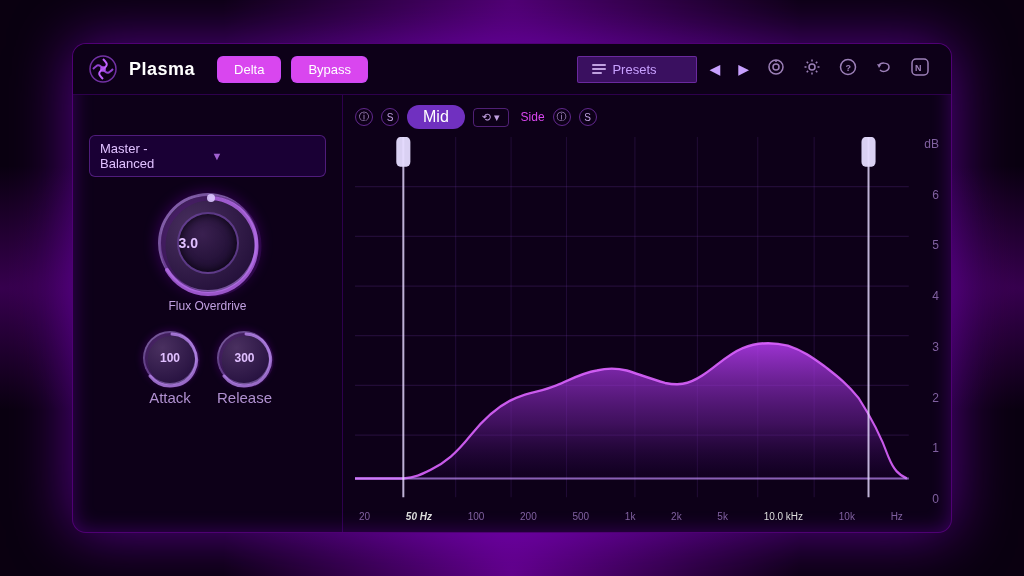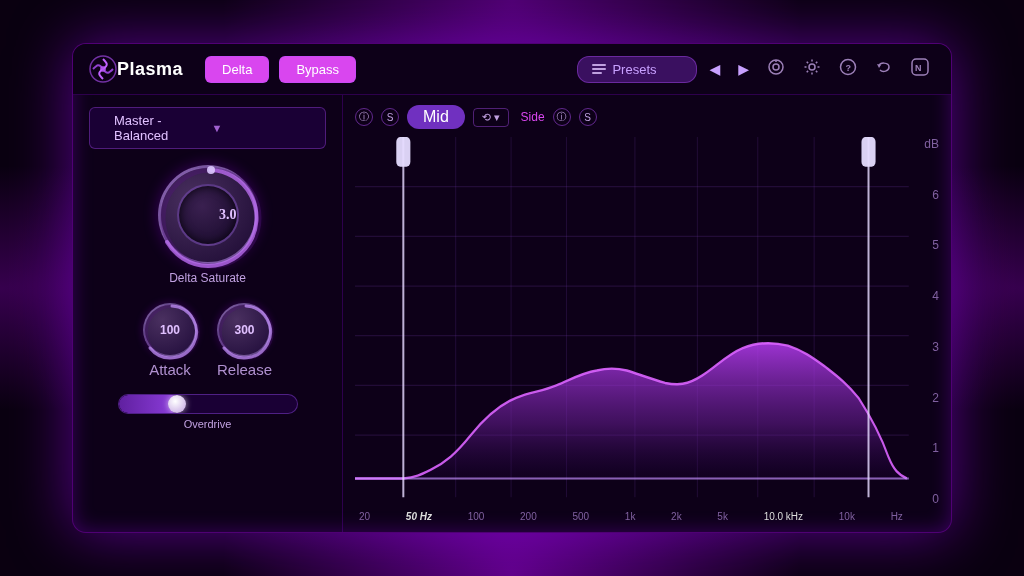--- a/index.html
+++ b/index.html
@@ -57,21 +57,21 @@
       padding: 10px 16px;
       background: #0d0018;
       border-bottom: 1px solid rgba(120,0,200,0.3);
       gap: 10px;
       flex-shrink: 0;
     }
 
     .logo-area {
       display: flex;
       align-items: center;
-      gap: 0;
+      gap: 12px;
       margin-right: 12px;
     }
 
     .logo-icon {
       width: 28px;
       height: 28px;
     }
 
     .logo-text {
       color: #fff;
@@ -94,21 +94,21 @@
       display: flex;
       align-items: center;
       margin-left: auto;
       gap: 6px;
     }
 
     .presets-btn {
       background: #3a1060;
       border: 1px solid rgba(180,80,255,0.4);
       color: #c8a0ff;
-      border-radius: 12px;
+      border-radius: 2px;
       padding: 5px 14px;
       font-size: 13px;
       cursor: pointer;
       display: flex;
       align-items: center;
       gap: 6px;
       min-width: 120px;
     }
 
     .preset-nav-btn {
@@ -148,22 +148,23 @@
       gap: 8px;
     }
 
     .preset-selector {
       display: flex;
       align-items: center;
       gap: 8px;
       background: #1a0035;
       border: 1px solid rgba(180,80,255,0.35);
       border-radius: 6px;
-      padding: 5px 24px;
-      cursor: pointer;
+      padding: 5px 10px;
+      cursor: pointer;
+      margin-top: 28px;
     }
 
     .preset-selector span {
       color: #e0c0ff;
       font-size: 13px;
       flex: 1;
     }
 
     .preset-selector .chevron {
       color: #a060d0;
@@ -198,23 +199,22 @@
     }
 
     .knob-inner {
       width: 62px;
       height: 62px;
       border-radius: 50%;
       background: radial-gradient(circle at 40% 35%, #3a2050, #150828);
       border: 2px solid rgba(180,120,255,0.4);
       display: flex;
       align-items: center;
-      justify-content: flex-end;
+      justify-content: flex-start;
       box-shadow: inset 0 0 10px rgba(0,0,0,0.8);
-      font-family: Liberation Serif, serif;
     }
 
     .knob-value {
       color: #e0c0ff;
       font-size: 14px;
       font-weight: 600;
     }
 
     .knob-label {
       color: #c0a0e0;
@@ -486,21 +486,21 @@
               <svg class="knob-svg" viewBox="0 0 108 108">
                 <circle cx="54" cy="54" r="48" stroke="rgba(80,20,120,0.4)" stroke-width="5" fill="none"></circle>
                 <path d="M 54 6 A 48 48 0 1 1 10 78" stroke="rgba(200,120,255,0.7)" stroke-width="4" fill="none" stroke-linecap="round"></path>
                 <circle cx="54" cy="6" r="4" fill="rgba(220,200,255,0.9)"></circle>
               </svg>
               <div class="knob-inner">
                 <span class="knob-value">3.0</span>
               </div>
             </div>
           </div>
-          <div class="knob-label">Delta Saturate</div>
+          <div class="knob-label">Flux Overdrive</div>
         </div>
 
         <div class="small-knobs">
           <div class="small-knob-group">
             <div class="small-knob">
 
               <svg style="position:absolute;top:-3px;left:-3px;width:60px;height:60px;" viewBox="0 0 60 60">
                 <circle cx="30" cy="30" r="26" stroke="rgba(80,20,120,0.3)" stroke-width="3.5" fill="none"></circle>
                 <path d="M 30 4 A 26 26 0 1 1 8 46" stroke="rgba(200,150,255,0.7)" stroke-width="3" fill="none" stroke-linecap="round"></path>
               </svg>
@@ -513,27 +513,20 @@
               <svg style="position:absolute;top:-3px;left:-3px;width:60px;height:60px;" viewBox="0 0 60 60">
                 <circle cx="30" cy="30" r="26" stroke="rgba(80,20,120,0.3)" stroke-width="3.5" fill="none"></circle>
                 <path d="M 30 4 A 26 26 0 1 1 8 46" stroke="rgba(200,150,255,0.7)" stroke-width="3" fill="none" stroke-linecap="round"></path>
               </svg>
               <span class="small-knob-value">300</span>
             </div>
             <span class="small-knob-label">Release</span>
           </div>
         </div>
 
-        <div class="overdrive-area">
-          <div class="overdrive-track">
-            <div class="overdrive-fill"></div>
-            <div class="overdrive-thumb"></div>
-          </div>
-          <span class="overdrive-label">Overdrive</span>
-        </div>
       </div>
 
       <div class="right-panel">
 
         <div class="mid-side-controls">
           <button class="ms-info-btn">ⓘ</button>
           <button class="ms-s-btn">S</button>
           <button class="mid-btn">Mid</button>
           <button class="link-btn">
             <span>⟲</span>

